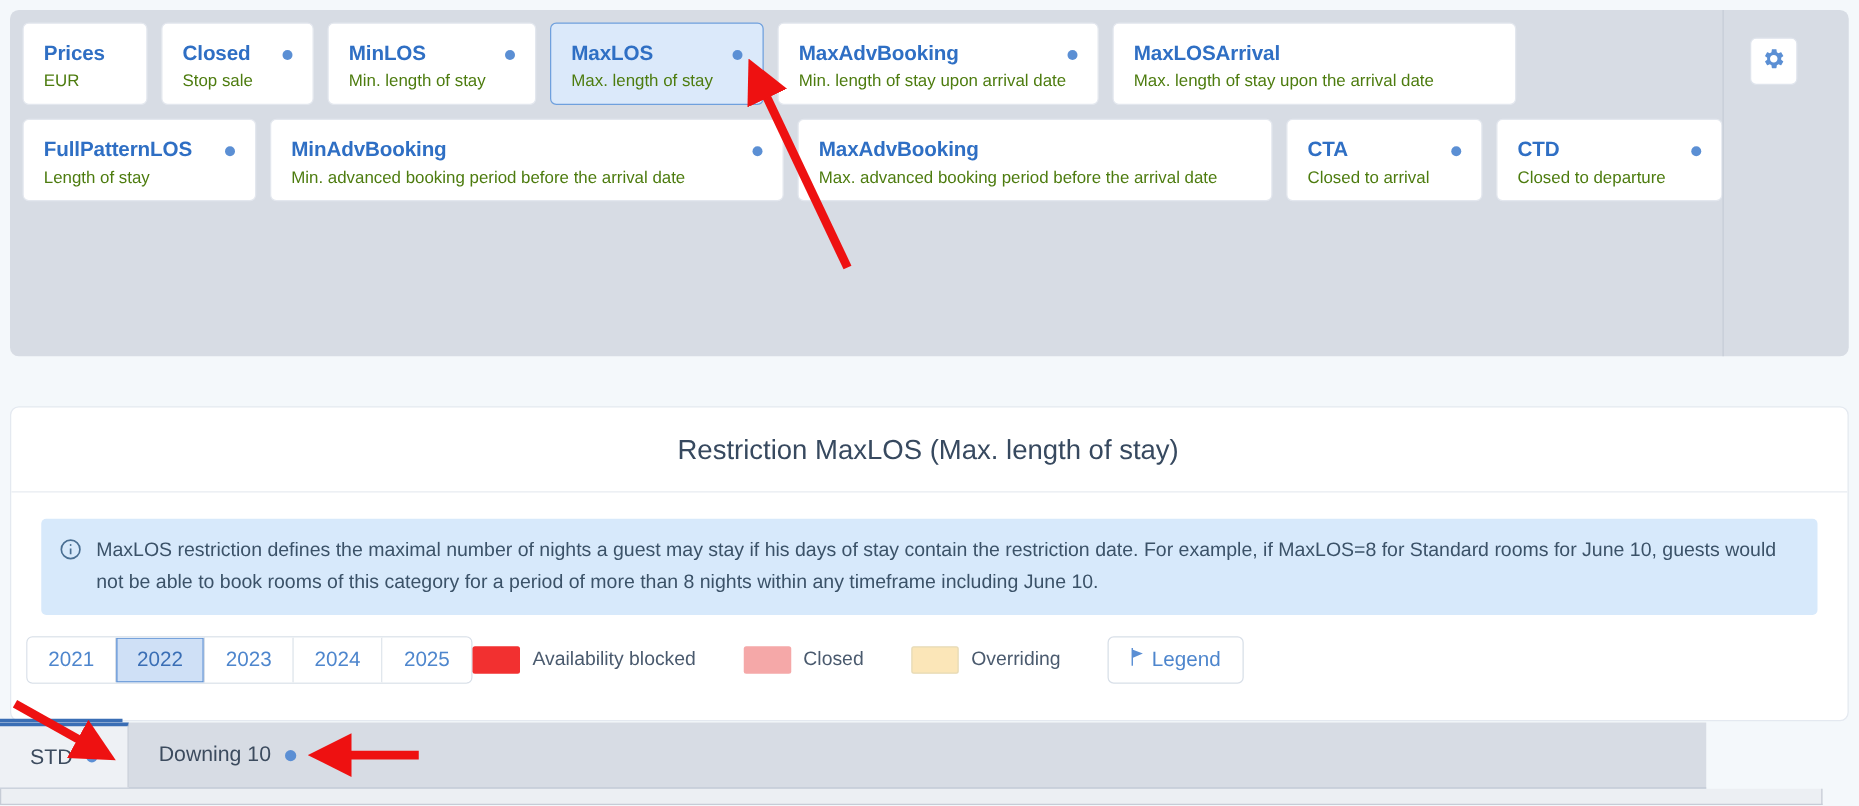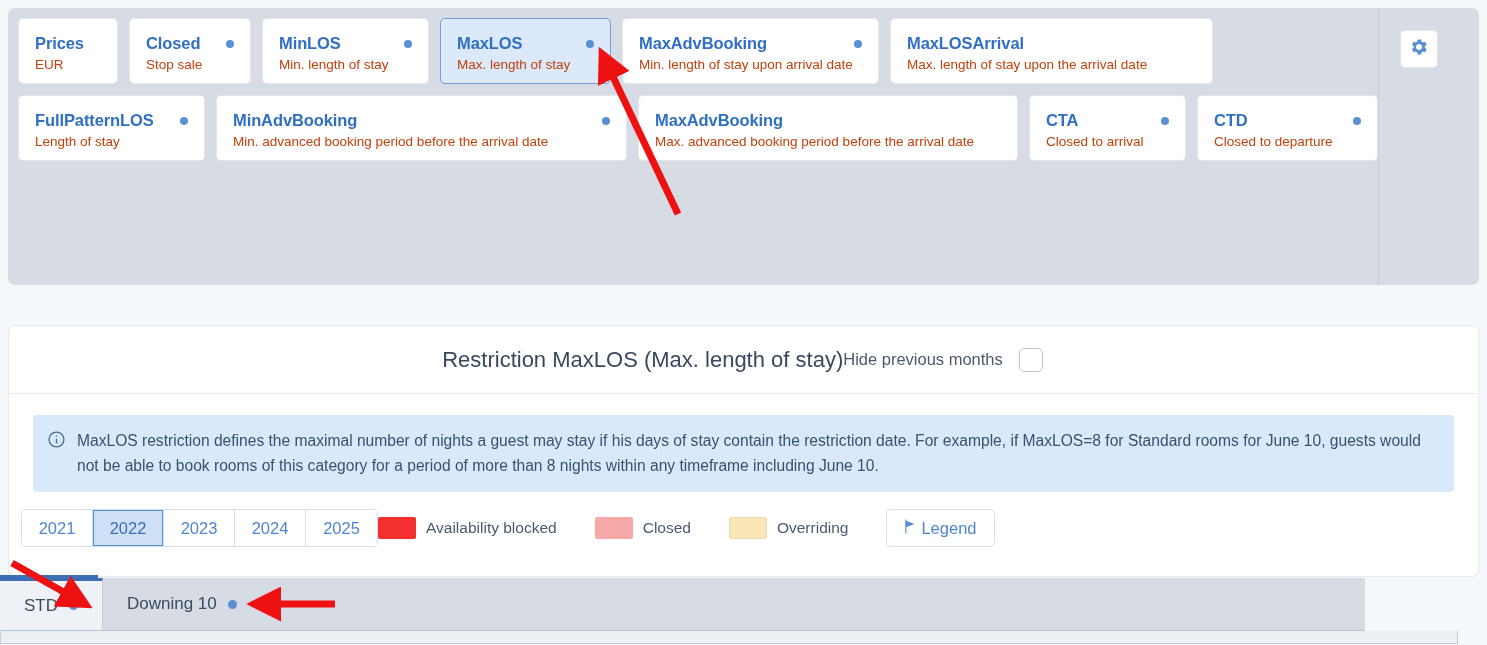--- a/index.html
+++ b/index.html
@@ -60,21 +60,21 @@
   }
   .rcard-dot {
     width: 8px; height: 8px;
     border-radius: 50%;
     background: #5b8fd4;
     flex: 0 0 auto;
   }
   .rcard-dot.hidden { visibility: hidden; }
   .rcard-sub {
     font-size: 13.5px;
-    color: #c2410c;
+    color: #4d7c0f;
     white-space: nowrap;
   }
 
   
   .w-prices  { width: 100px; }
   .w-closed  { width: 122px; }
   .w-minlos  { width: 167px; }
   .w-maxlos  { width: 171px; }
   .w-minlosa { width: 257px; }
   .w-maxlosa { width: 323px; }
@@ -367,24 +367,20 @@
       <svg width="20" height="20" viewBox="0 0 24 24" fill="#5b8fd4">
         <path d="M19.1 12.9c.04-.3.06-.6.06-.9s-.02-.6-.07-.9l1.9-1.5c.17-.13.22-.38.11-.58l-1.8-3.1c-.11-.2-.35-.28-.55-.2l-2.24.9c-.47-.36-.97-.66-1.52-.88l-.34-2.38c-.03-.22-.22-.38-.45-.38h-3.6c-.22 0-.42.16-.45.38l-.34 2.38c-.55.22-1.05.53-1.52.88l-2.24-.9c-.2-.08-.44 0-.55.2l-1.8 3.1c-.11.2-.06.45.11.58l1.9 1.5c-.05.3-.08.6-.08.9s.02.6.07.9l-1.9 1.5c-.17.13-.22.38-.11.58l1.8 3.1c.11.2.35.28.55.2l2.24-.9c.47.36.97.66 1.52.88l.34 2.38c.03.22.22.38.45.38h3.6c.22 0 .42-.16.45-.38l.34-2.38c.55-.22 1.05-.53 1.52-.88l2.24.9c.2.08.44 0 .55-.2l1.8-3.1c.11-.2.06-.45-.11-.58l-1.88-1.5zM12 15.6c-1.98 0-3.6-1.62-3.6-3.6s1.62-3.6 3.6-3.6 3.6 1.62 3.6 3.6-1.62 3.6-3.6 3.6z"></path>
       </svg>
     </span>
   </div>
 </div>
 
 <div class="main-panel">
   <div class="panel-head">
     <div class="panel-title">Restriction MaxLOS (Max. length of stay)</div>
-    <div class="hide-months">
-      <span class="hide-months-label">Hide previous months</span>
-      <span class="checkbox"></span>
-    </div>
   </div>
 
   <div class="info-banner">
     <span class="info-icon">
       <svg width="19" height="19" viewBox="0 0 24 24" fill="none" stroke="#4a6f93" stroke-width="1.7">
         <circle cx="12" cy="12" r="9.4"></circle>
         <line x1="12" y1="11" x2="12" y2="17"></line>
         <circle cx="12" cy="7.6" r="0.95" fill="#4a6f93" stroke="none"></circle>
       </svg>
     </span>

